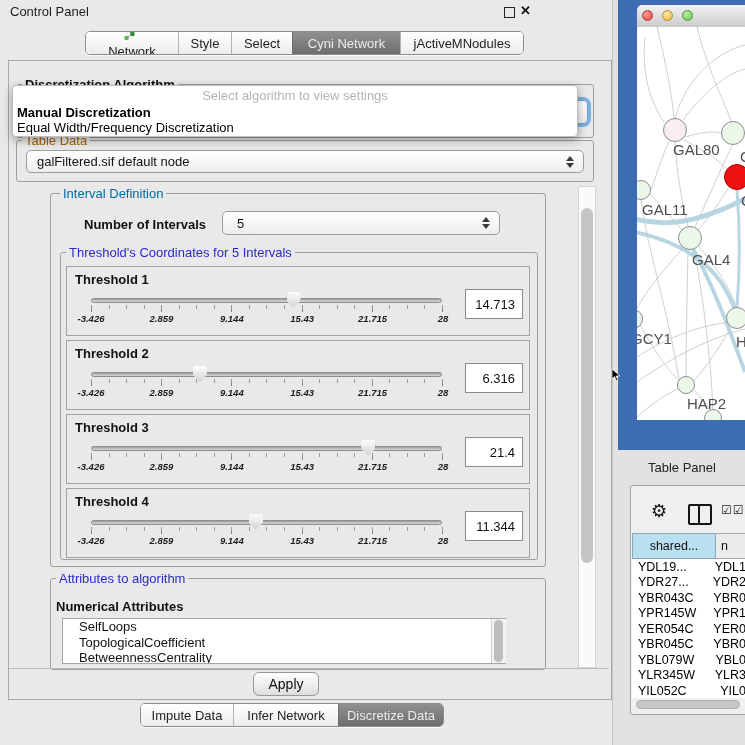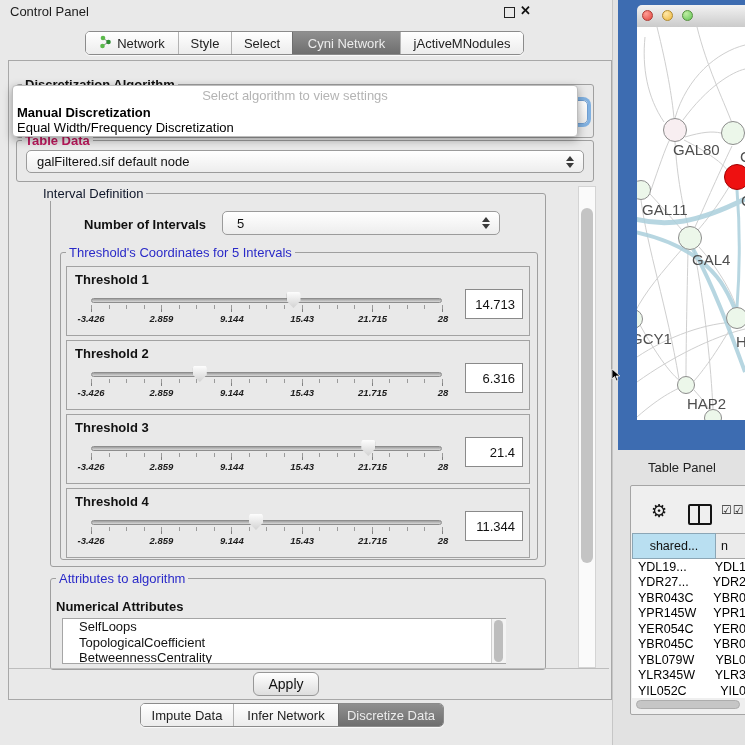--- a/index.html
+++ b/index.html
@@ -13,21 +13,21 @@
 
   
   .control-panel{left:0;top:0;width:612px;height:745px;background:#e9e9e9;border-right:1px solid #c6c6c6;}
   .cp-title{left:10px;top:4px;font-size:13px;color:#1c1c1c;}
   .icon-float{left:504px;top:7px;width:9px;height:9px;border:1.5px solid #222;background:transparent;}
   .icon-close{left:520px;top:3px;font-size:13px;font-weight:bold;color:#111;}
 
   
   .seg{display:flex;height:22px;border:1px solid #8b8b8b;border-radius:5px;overflow:hidden;background:#fdfdfd;box-shadow:0 1px 1px rgba(255,255,255,.8);}
   .seg-btn{display:flex;align-items:center;justify-content:center;font-size:13px;color:#222;background:linear-gradient(#ffffff,#ececec);border-left:1px solid #b3b3b3;white-space:nowrap;}
-  .seg-btn:first-child{border-left:none;}
+  .seg-btn:first-child{border-left:none;flex-direction:column;}
   .seg-btn.sel{background:linear-gradient(#8f8f8f,#6e6e6e);color:#ececec;border-left-color:#6e6e6e;}
   .topseg{left:85px;top:31px;}
   .botseg{left:140px;top:703px;}
 
   .net-tab-icon{margin-right:5px;display:inline-block;}
 
   
   .cp-main{left:8px;top:60px;width:602px;height:638px;border:1px solid #a8a8a8;background:#e9e9e9;}
 
   .groupbox{position:absolute;border:1px solid #9f9f9f;border-radius:3px;}
@@ -146,28 +146,28 @@
     <div class="spinner"></div>
   </div>
 
   <div class="abs popup">
     <div class="hint">Select algorithm to view settings</div>
     <div class="item b">Manual Discretization</div>
     <div class="item n">Equal Width/Frequency Discretization</div>
   </div>
 
   <div class="groupbox" style="left:16px;top:140px;width:576px;height:40px;"></div>
-  <div class="grouptitle" style="left:22px;top:133px;font-weight:bold;color:#be185d;">Table Data</div>
+  <div class="grouptitle" style="left:22px;top:133px;font-weight:normal;color:#a16207;">Table Data</div>
   <div class="combo" style="left:26px;top:150px;width:558px;height:23px;">
     <span>galFiltered.sif default node</span>
     <div class="spinner"></div>
   </div>
 
   <div class="groupbox" style="left:50px;top:193px;width:494px;height:372px;"></div>
-  <div class="grouptitle" style="left:40px;top:186px;color:#0f172a;">Interval Definition</div>
+  <div class="grouptitle" style="left:60px;top:186px;color:#0369a1;">Interval Definition</div>
 
   <div class="abs" style="left:84px;top:217px;font-size:13px;font-weight:bold;color:#111;">Number of Intervals</div>
   <div class="combo" style="left:222px;top:211px;width:278px;height:24px;padding-left:14px;">
     <span>5</span>
     <div class="spinner"></div>
   </div>
 
   <div class="groupbox" style="left:60px;top:252px;width:476px;height:306px;"></div>
   <div class="grouptitle" style="left:66px;top:245px;color:#2a2ac8;">Threshold's Coordinates for 5 Intervals</div>
 

